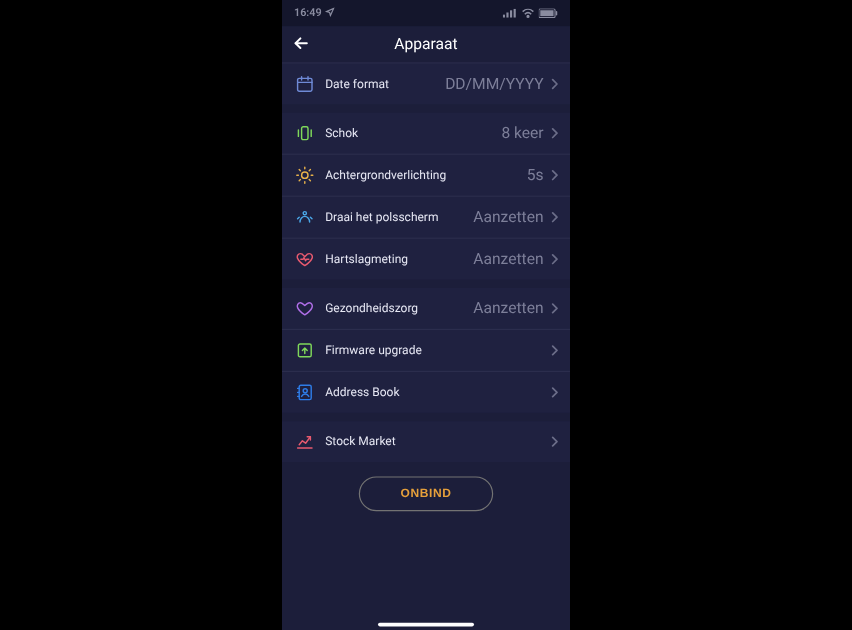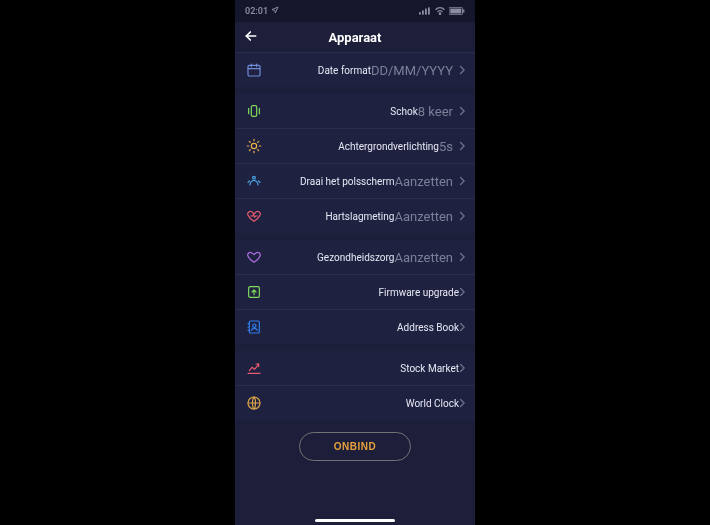--- a/index.html
+++ b/index.html
@@ -8,25 +8,25 @@
   
   .statusbar{height:22px;background:#14162c;display:flex;align-items:center;justify-content:space-between;padding:0 10px;font-size:9px;color:#8a8ca0;font-weight:600;}
   .statusbar .left{display:flex;align-items:center;gap:3px;}
   .statusbar .right{display:flex;align-items:center;gap:3px;}
   .loc-icon{font-size:8px;}
   .signal,.wifi,.battery{display:inline-block;}
   .signal svg,.wifi svg,.battery svg{display:block;}
   
   .header{height:30px;background:#1c1e3a;display:flex;align-items:center;position:relative;border-bottom:1px solid #2b2d4d;}
   .back{position:absolute;left:8px;top:6px;color:#fff;cursor:pointer;}
-  .title{flex:1;text-align:center;font-size:13px;font-weight:700;color:#fff;}
+  .title{flex:1;text-align:center;font-size:13px;font-weight:400;color:#fff;}
   
   .group{background:#1f2140;margin-bottom:7px;}
   .group:last-of-type{margin-bottom:0;}
-  .row{display:flex;align-items:center;height:34px;padding:0 10px;position:relative;border-top:1px solid #2b2d4d;cursor:pointer;text-align:right;}
+  .row{display:flex;align-items:center;height:34px;padding:0 10px;position:relative;border-top:1px solid #2b2d4d;cursor:pointer;}
   .row:first-child{border-top:none;}
   .row .icon{width:18px;height:18px;display:flex;align-items:center;justify-content:center;margin-right:8px;flex:none;}
   .row .icon svg{display:block;}
   .row .label{flex:1;color:#e7e8f4;font-size:10px;}
   .row .value{color:#7d7f99;font-size:13px;margin-right:6px;}
   .row .chev{color:#6b6d88;flex:none;}
   .row .chev svg{display:block;}
   
   .unbind-wrap{display:flex;justify-content:center;padding:12px 0 4px;}
   .unbind{border:1px solid #737373;color:#e6a03b;background:transparent;font-size:10px;font-weight:600;padding:8px 34px;border-radius:18px;letter-spacing:.5px;cursor:pointer;}
@@ -34,21 +34,21 @@
   .home-ind{position:absolute;bottom:3px;left:50%;transform:translateX(-50%);width:80px;height:3px;border-radius:2px;background:#fff;}
 </style>
 </head>
 <body>
 
 <div class="page">
   <div class="phone">
 
     <div class="statusbar">
       <div class="left">
-        <span>02:01</span>
+        <span>16:49</span>
         <span class="loc-icon">
           <svg width="8" height="8" viewBox="0 0 24 24" fill="none" stroke="#8a8ca0" stroke-width="3">
               <path d="M3 11l18-8-8 18-2-8-8-2z"></path>
             </svg>
         </span>
       </div>
       <div class="right">
         <span class="signal">
           <svg width="12" height="8" viewBox="0 0 20 12">
               <rect x="0" y="8" width="3" height="4" fill="#8a8ca0"></rect>
@@ -219,34 +219,20 @@
                 <path d="M15 6h4v4"></path>
               </svg>
             </span>
             <span class="label">Stock Market</span>
             <span class="chev">
               <svg width="6" height="10" viewBox="0 0 8 14" fill="none" stroke="#6b6d88" stroke-width="2" stroke-linecap="round" stroke-linejoin="round">
                 <path d="M2 2l5 5-5 5"></path>
               </svg>
             </span>
           </div>
-          <div class="row">
-            <span class="icon">
-              <svg width="16" height="16" viewBox="0 0 24 24" stroke="#d9a24a" fill="none" stroke-width="1.8" stroke-linecap="round" stroke-linejoin="round">
-                <circle cx="12" cy="12" r="9"></circle>
-                <path d="M3 12h18M12 3c3 3 3 15 0 18M12 3c-3 3-3 15 0 18"></path>
-              </svg>
-            </span>
-            <span class="label">World Clock</span>
-            <span class="chev">
-              <svg width="6" height="10" viewBox="0 0 8 14" fill="none" stroke="#6b6d88" stroke-width="2" stroke-linecap="round" stroke-linejoin="round">
-                <path d="M2 2l5 5-5 5"></path>
-              </svg>
-            </span>
-          </div>
         </div>
       </div>
 
     <div class="unbind-wrap">
       <button class="unbind">ONBIND</button>
     </div>
 
     <div class="home-ind"></div>
   </div>
 </div>

